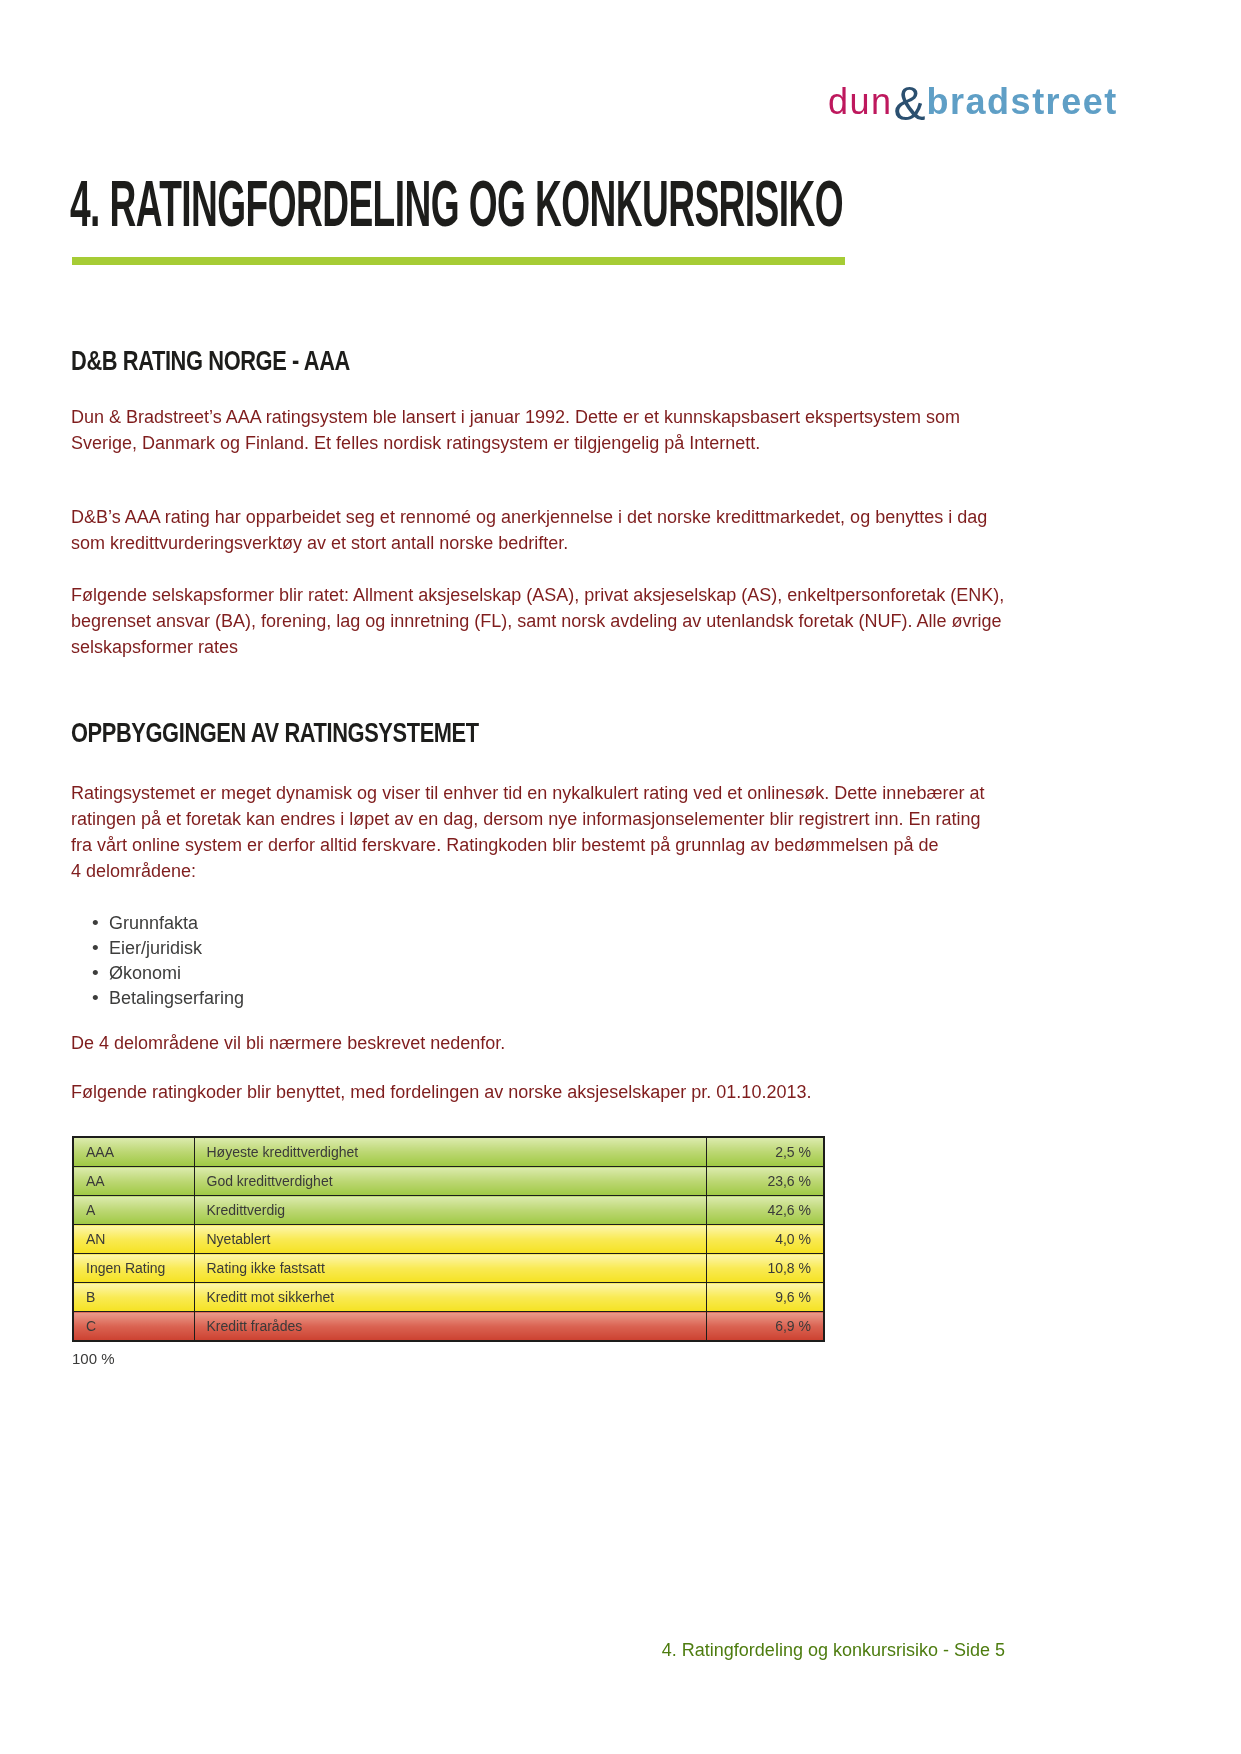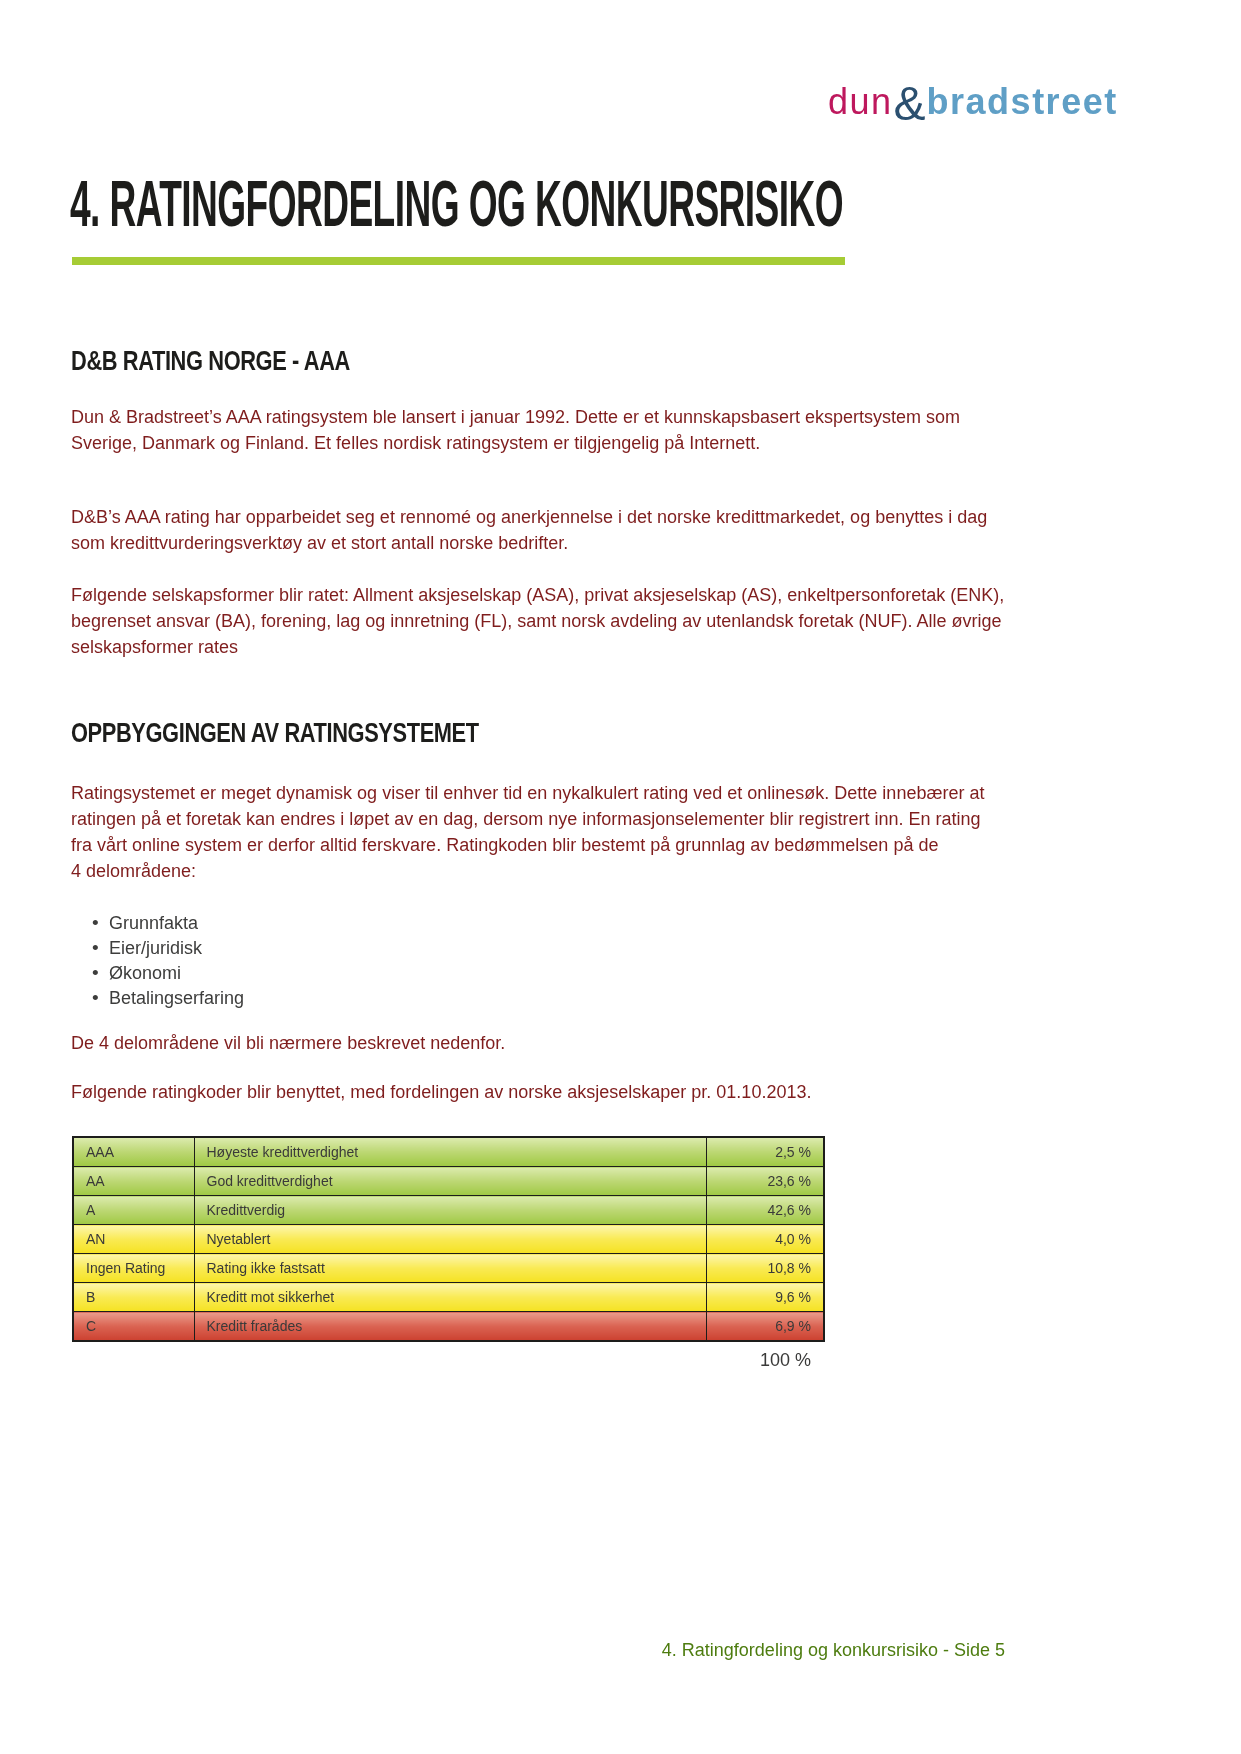--- a/index.html
+++ b/index.html
@@ -70,21 +70,21 @@
     background:linear-gradient(180deg, #dcebae 0%, #bcd773 50%, #9fc944 100%);
   }
   .rating-table tr.yellow td {
     background:linear-gradient(180deg, #fdf6ad 0%, #f9ea53 50%, #f5e222 100%);
   }
   .rating-table tr.red td {
     background:linear-gradient(180deg, #ea9c8d 0%, #da6352 50%, #cc4130 100%);
   }
   .table-total {
     position:absolute; top:1350px; left:72px; width:739px;
-    text-align:right; font-size:18px; color:#3a3a39;
+    font-size:15px; color:#3a3a39;
   }
 
   
   .footer {
     position:absolute; top:1640px; left:72px; width:933px;
     text-align:right; font-size:18px; color:#4d7c0f;
   }
 </style>
 </head>
 <body>

